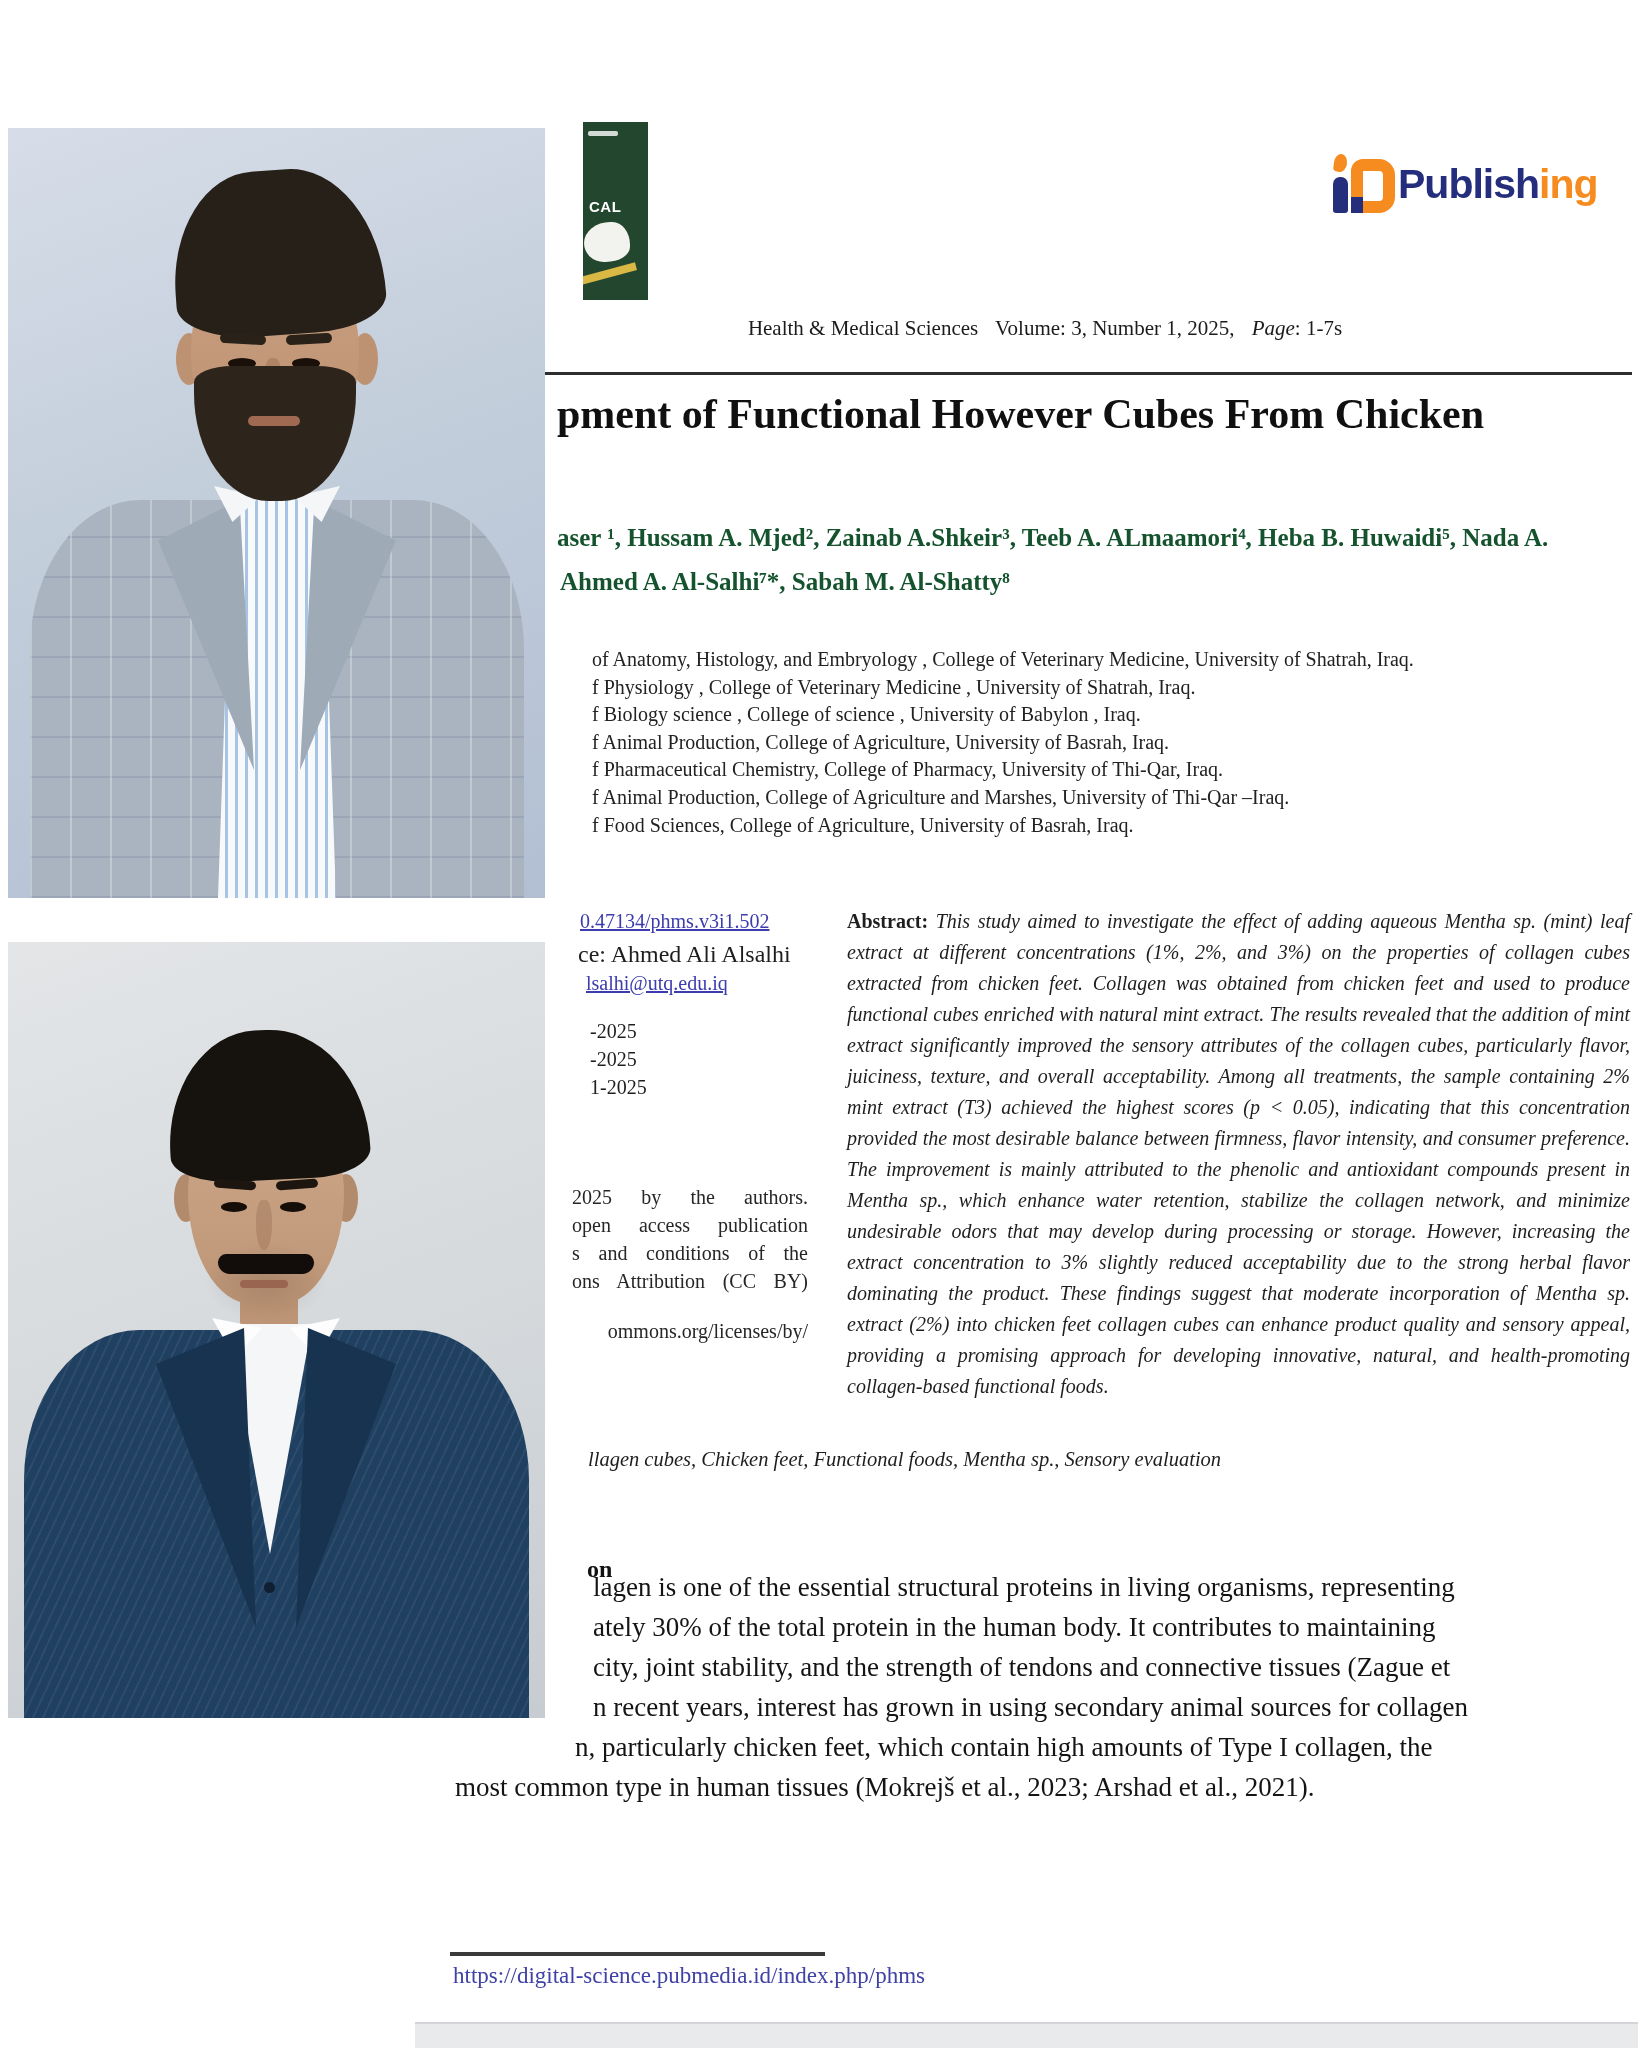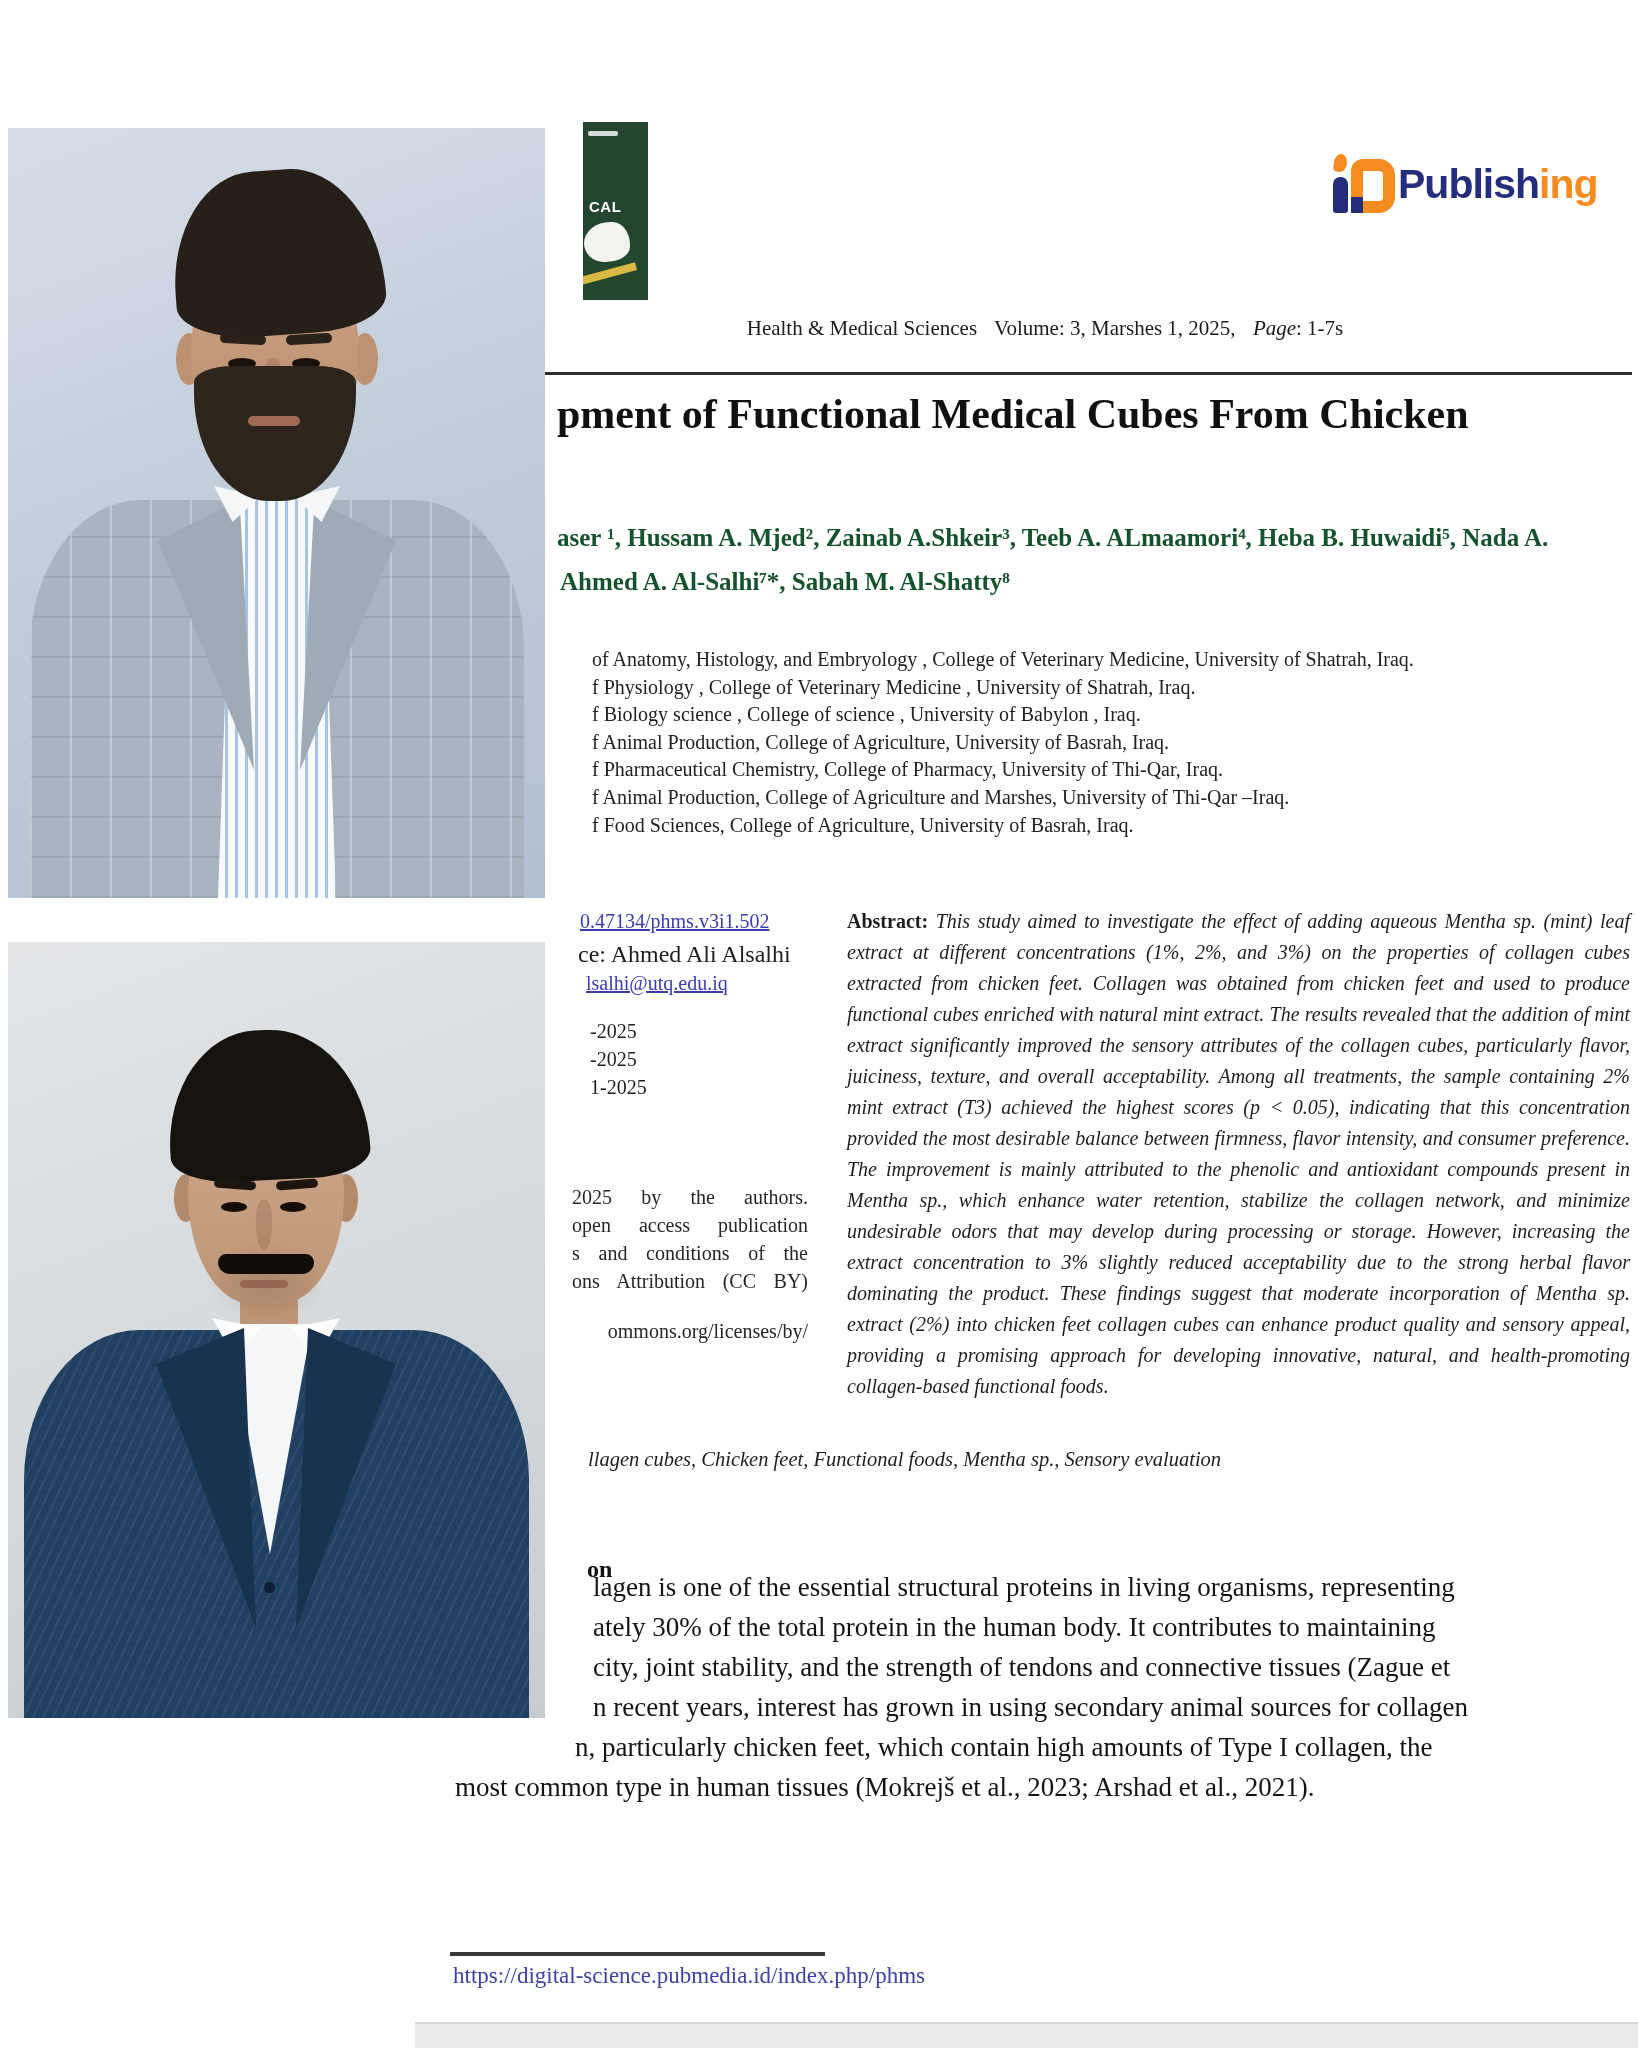--- a/index.html
+++ b/index.html
@@ -141,26 +141,26 @@
       <div class="ico-dot"></div>
       <div class="ico-stem"></div>
       <div class="ico-d"></div>
       <div class="ico-notch"></div>
     </div>
     <div class="plogo-text"><span>Publish</span><span class="accent">ing</span></div>
   </div>
 
   <div class="jline">
     <span>Health &amp; Medical Sciences</span><span class="gap"></span>
-    <span>Volume: 3, Marshes 1, 2025,</span><span class="gap"></span>
+    <span>Volume: 3, Number 1, 2025,</span><span class="gap"></span>
     <span class="it">Page</span><span>: 1-7s</span>
   </div>
 
   <div class="abs title-rule"></div>
-  <div class="line title t1">pment of Functional Medical Cubes From Chicken</div>
+  <div class="line title t1">pment of Functional However Cubes From Chicken</div>
 
   <div class="line authors au1">aser ¹, Hussam A. Mjed², Zainab A.Shkeir³, Teeb A. ALmaamori⁴, Heba B. Huwaidi⁵, Nada A.</div>
   <div class="line authors au2">Ahmed A. Al-Salhi⁷*, Sabah M. Al-Shatty⁸</div>
 
   <div class="line affil" style="top:648px">of Anatomy, Histology, and Embryology , College of Veterinary Medicine, University of Shatrah, Iraq.</div>
   <div class="line affil" style="top:676px">f Physiology , College of Veterinary Medicine , University of Shatrah, Iraq.</div>
   <div class="line affil" style="top:703px">f Biology science , College of science , University of Babylon , Iraq.</div>
   <div class="line affil" style="top:731px">f Animal Production, College of Agriculture, University of Basrah, Iraq.</div>
   <div class="line affil" style="top:758px">f Pharmaceutical Chemistry, College of Pharmacy, University of Thi-Qar, Iraq.</div>
   <div class="line affil" style="top:786px">f Animal Production, College of Agriculture and Marshes, University of Thi-Qar –Iraq.</div>

